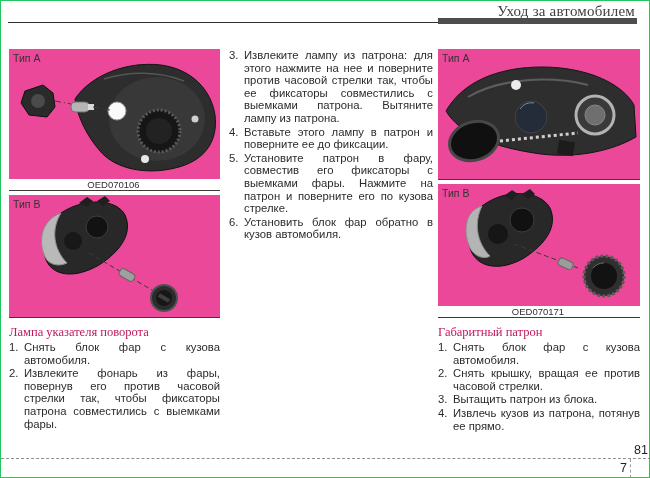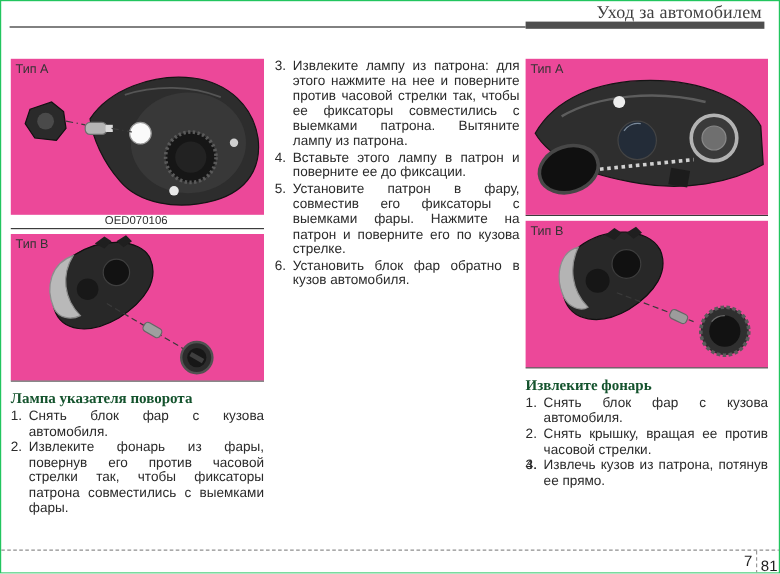--- a/index.html
+++ b/index.html
@@ -31,33 +31,33 @@
   .fig-img{position:relative;background:#ec4899;overflow:hidden;}
   .fig-img.h130{height:130px;}
   .fig-img.h122{height:122px;}
   .fig-label{position:absolute;top:3px;left:4px;font-size:10.5px;color:#333;}
   .fig-code{height:11px;line-height:11px;text-align:center;font-size:9.5px;color:#2f2f2f;padding-right:2px;}
   .fig-img svg{position:absolute;left:0;top:0;width:100%;height:100%;}
   
   .sec-heading{
     margin-top:7px;
     font-family:"Liberation Serif", serif;
-    font-weight:bold;font-size:12.5px;line-height:14px;color:#14532d;
+    font-weight:normal;font-size:12.5px;line-height:14px;color:#be185d;
   }
   .steps{margin-top:2px;}
   .step{
     position:relative;padding-left:15px;margin-bottom:1px;
     font-size:11.3px;line-height:12.6px;text-align:justify;
   }
   .step .num{position:absolute;left:0;top:0;}
   
   .ftr-rule{position:absolute;left:0;top:457px;width:650px;border-top:1px dashed #8f8f8f;}
   .pn-vline{position:absolute;left:629px;top:458px;height:19px;border-left:1px dashed #9a9a9a;}
   .pn-sec{position:absolute;left:615px;top:460px;width:11px;text-align:right;font-size:12.5px;color:#1f1f1f;}
-  .pn-page{position:absolute;left:633px;top:464px;font-size:12.5px;color:#1f1f1f;}
+  .pn-page{position:absolute;left:633px;top:442px;font-size:12.5px;color:#1f1f1f;}
 </style>
 </head>
 <body>
 
 <div class="page">
 
   <div class="hdr-title">Уход за автомобилем</div>
   <div class="hdr-rule-thin"></div>
   <div class="hdr-rule-thick"></div>
 
@@ -178,34 +178,36 @@
           <line x1="76" y1="60" x2="140" y2="84" stroke="#3a3a3a" stroke-dasharray="5 3"></line>
           <g transform="rotate(25 128 80)">
               <rect x="120" y="76" width="15" height="8" rx="3" fill="#9c9c9c" stroke="#666"></rect>
             </g>
           <circle cx="166" cy="92" r="20" fill="#2f2f2f" stroke="#5a5a5a" stroke-width="3" stroke-dasharray="3 2"></circle>
           <circle cx="166" cy="92" r="13" fill="#121212"></circle>
           <path d="M155,84 A14,14 0 0 1 166,79" stroke="#6a6a6a" fill="none"></path>
         </svg>
         <span class="fig-label">Тип B</span>
       </div>
-    </div>
-
-    <div class="sec-heading">Извлеките фонарь</div>
+      <div class="fig-code">OED070171</div>
+    </div>
+
+    <div class="sec-heading">Габаритный патрон</div>
     <div class="steps">
       <div class="step">
         <span class="num">1.</span>
         <span>Снять блок фар с кузова автомобиля.</span>
       </div>
       <div class="step">
         <span class="num">2.</span>
         <span>Снять крышку, вращая ее против часовой стрелки.</span>
       </div>
       <div class="step">
         <span class="num">3.</span>
+        <span>Вытащить патрон из блока.</span>
       </div>
       <div class="step">
         <span class="num">4.</span>
         <span>Извлечь кузов из патрона, потянув ее прямо.</span>
       </div>
     </div>
   </div>
 
   <div class="ftr-rule"></div>
   <div class="pn-vline"></div>

